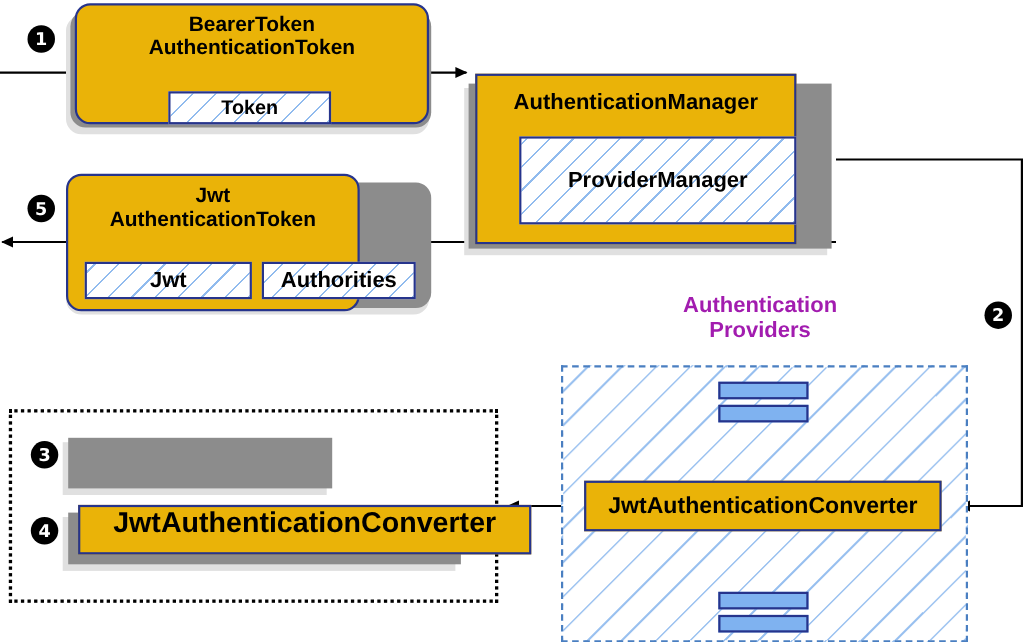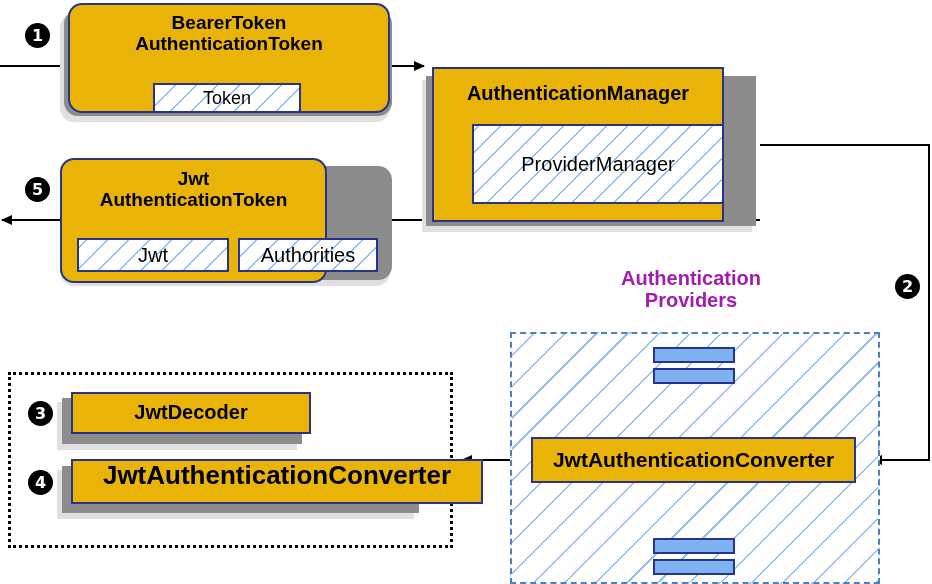--- a/index.html
+++ b/index.html
@@ -62,21 +62,21 @@
     background-color: #ffffff;
     background-image: repeating-linear-gradient(
         -45deg,
         rgba(125,175,235,0.85) 0px,
         rgba(125,175,235,0.85) 1.4px,
         rgba(255,255,255,0) 1.4px,
         rgba(255,255,255,0) 15px);
     display: flex;
     align-items: center;
     justify-content: center;
-    font-weight: normal;
+    font-weight: bold;
     color: #000000;
   }
 
   
   .providers-area {
     position: absolute;
     box-sizing: border-box;
     border: 2px dashed #4a7fc1;
     background-color: #ffffff;
     background-image: repeating-linear-gradient(
@@ -227,23 +227,20 @@
   <div class="shadow2" style="left:519px; top:448px; width:337px; height:44px;"></div>
   <div class="shadow1" style="left:523px; top:444px; width:337px; height:42px;"></div>
   <div class="node" style="left:531px; top:437px; width:325px; height:46px; justify-content:center; font-size:21px;">
     <div class="node-title">JwtAuthenticationConverter</div>
   </div>
 
   <div class="dotted-area" style="left:8px; top:372px; width:445px; height:176px;"></div>
 
   <div class="shadow2" style="left:57px; top:402px; width:240px; height:48px;"></div>
   <div class="shadow1" style="left:62px; top:398px; width:240px; height:46px;"></div>
-  <div class="node" style="left:71px; top:392px; width:240px; height:42px; justify-content:center; font-size:20px;">
-    <div class="node-title">JwtDecoder</div>
-  </div>
   <div class="badge" style="left:28px; top:401px;">
     <span>3</span>
   </div>
 
   <div class="shadow2" style="left:57px; top:470px; width:357px; height:49px;"></div>
   <div class="shadow1" style="left:62px; top:466px; width:357px; height:47px;"></div>
   <div class="node" style="left:71px; top:459px; width:412px; height:45px; font-size:26px;">
     <div class="node-title">JwtAuthenticationConverter</div>
   </div>
   <div class="badge" style="left:28px; top:470px;">

